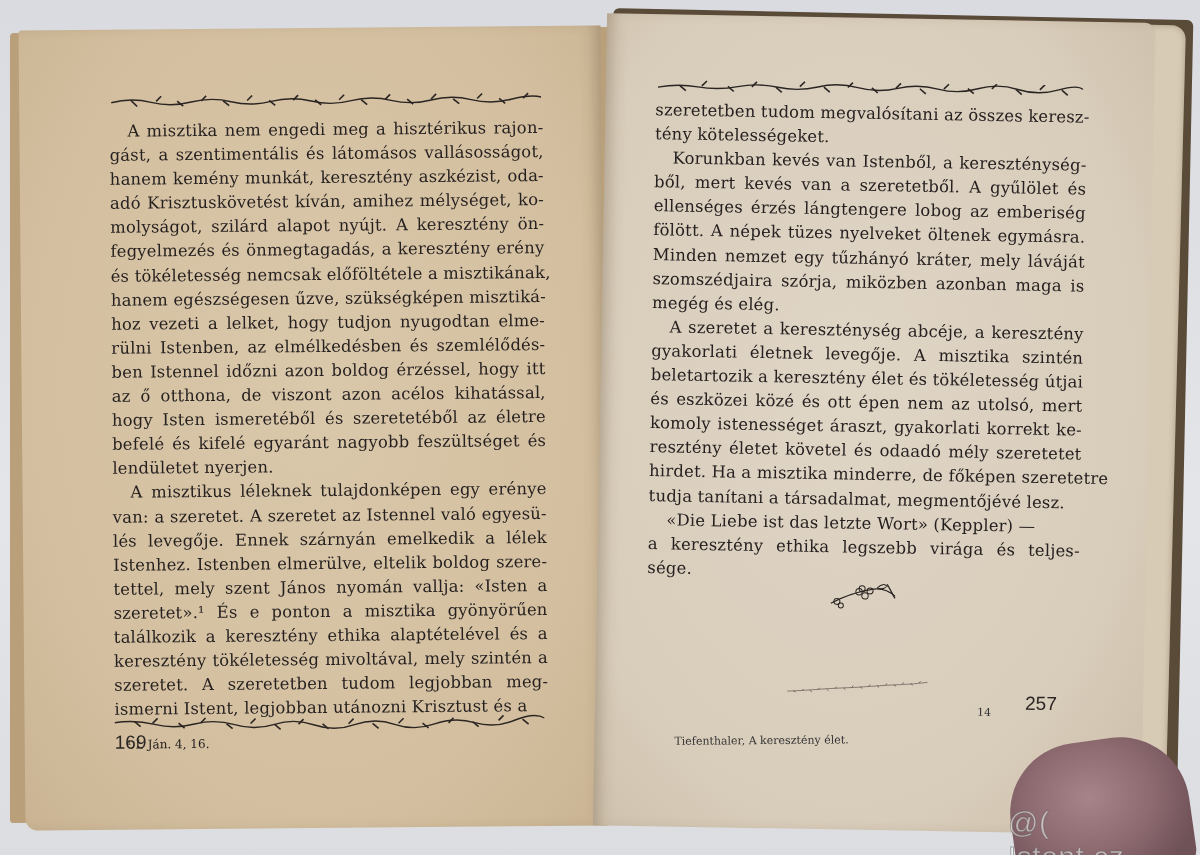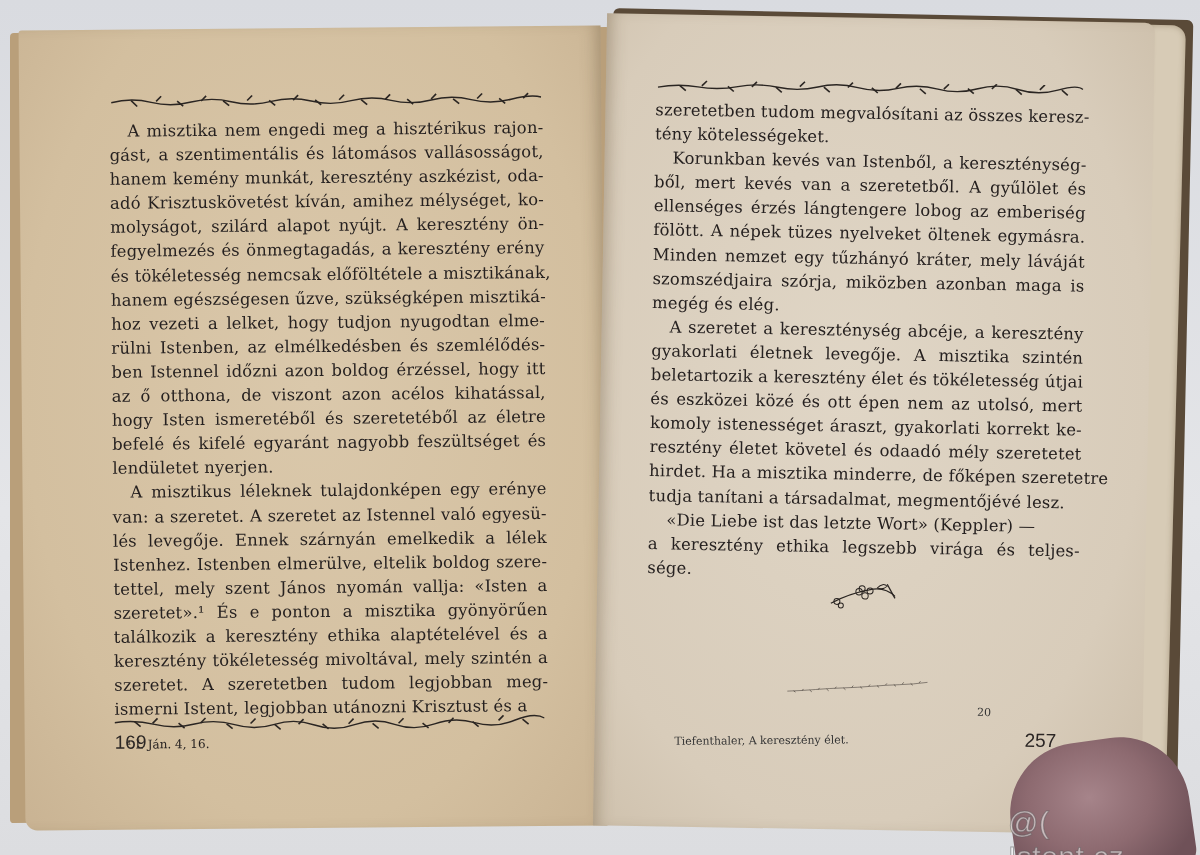--- a/index.html
+++ b/index.html
@@ -247,20 +247,20 @@
           <line x1="232" y1="18" x2="236" y2="13"></line>
         <line x1="256" y1="16" x2="262" y2="21"></line>
           <line x1="280" y1="14" x2="284" y2="9"></line>
         <line x1="304" y1="12" x2="310" y2="17"></line>
           <line x1="328" y1="10" x2="332" y2="5"></line>
         <line x1="352" y1="8" x2="358" y2="13"></line>
           <line x1="376" y1="6" x2="380" y2="1"></line>
       </g>
     </svg>
 
-    <div class="signature" style="left:382px;top:686px;">20</div>
-    <div class="page-number" style="left:430px;top:672px;margin-top:37px;">257</div>
+    <div class="signature" style="left:382px;top:686px;">14</div>
+    <div class="page-number" style="left:430px;top:672px;">257</div>
     <div class="signature" style="left:80px;top:718px;transform:rotate(-1.5deg);">Tiefenthaler, A keresztény élet.</div>
   </div>
 
   <div class="thumb"></div>
   <div class="watermark">@( Istent.cz</div>
 </div>
 
 </body></html>

